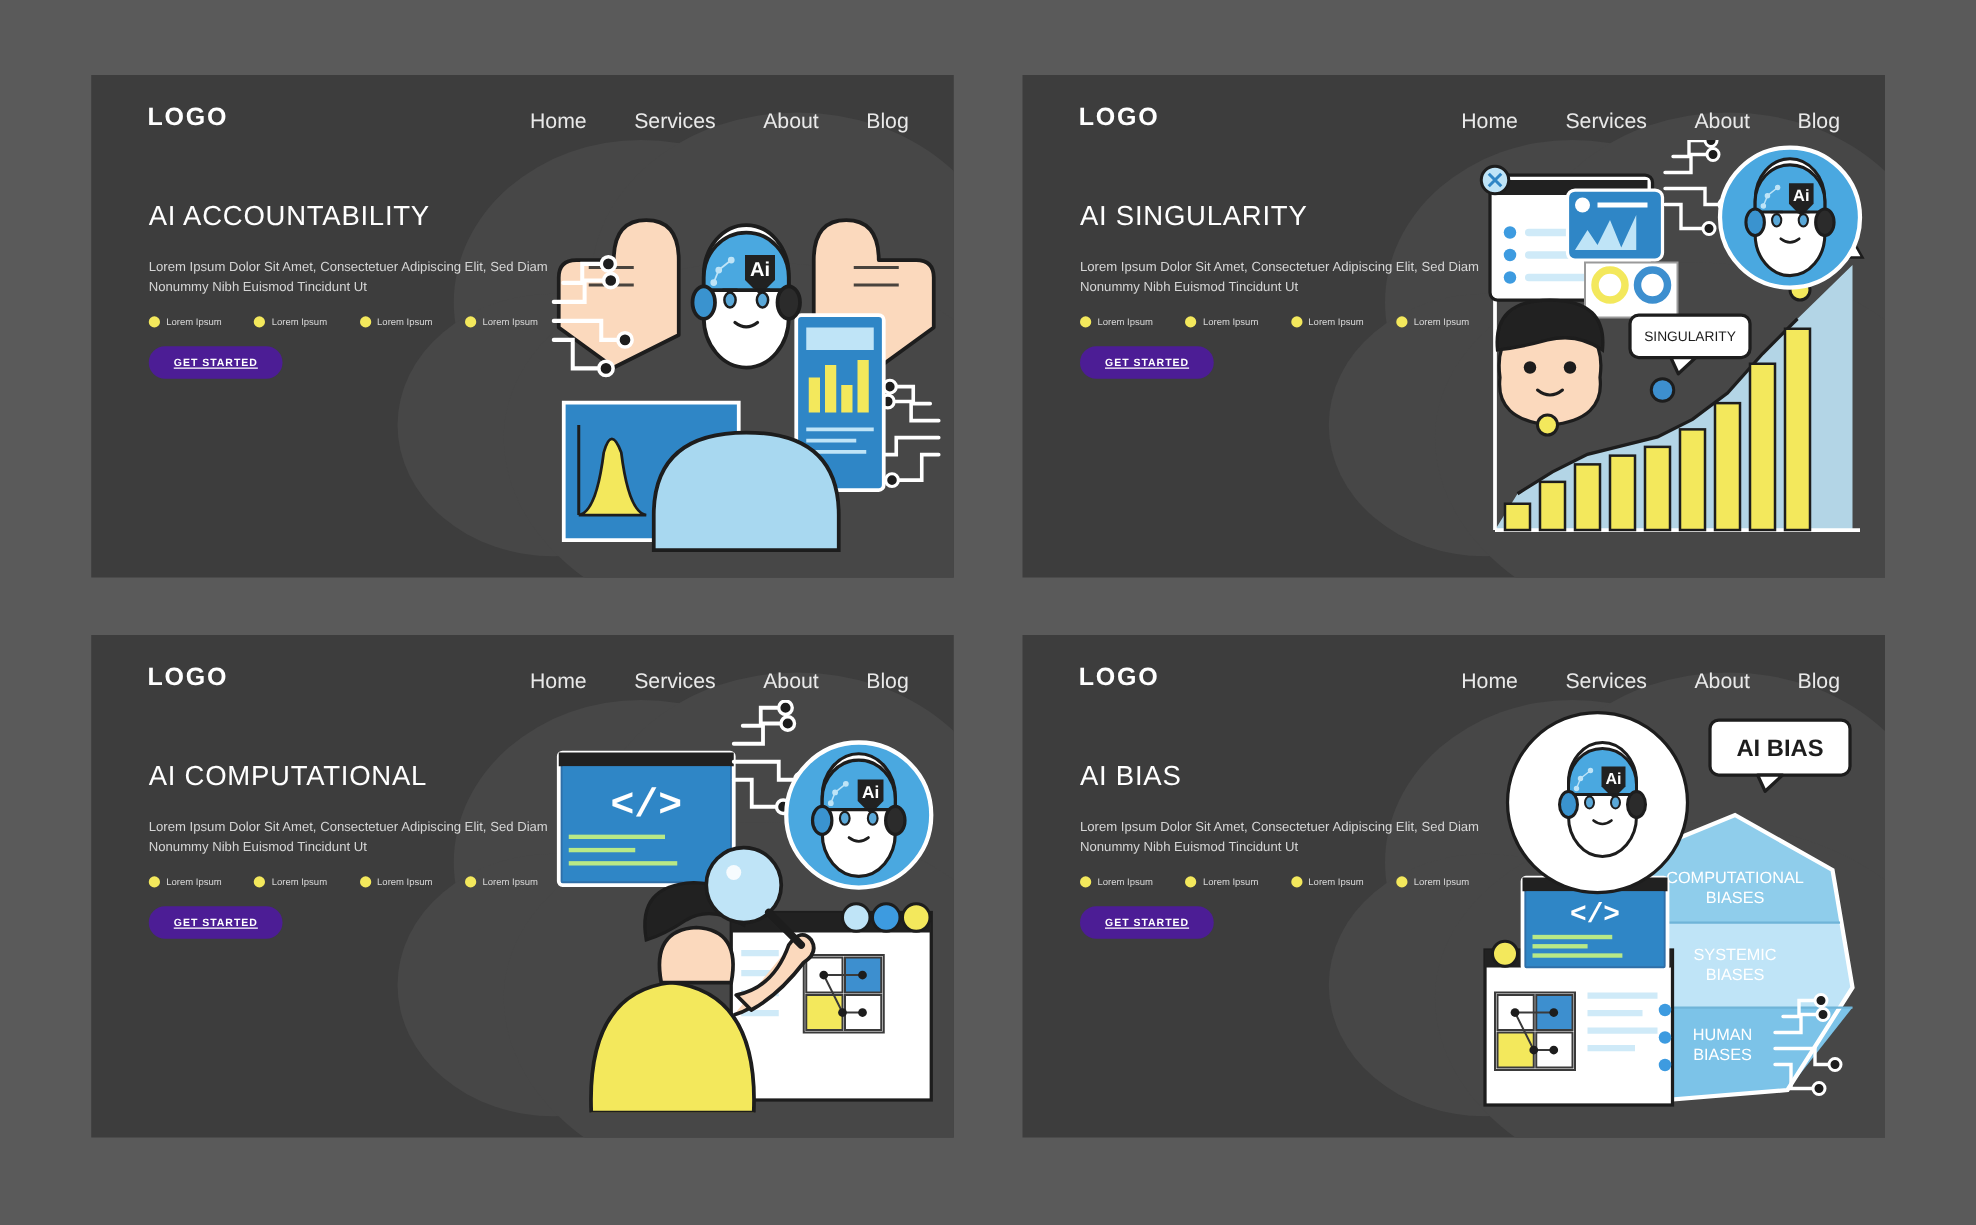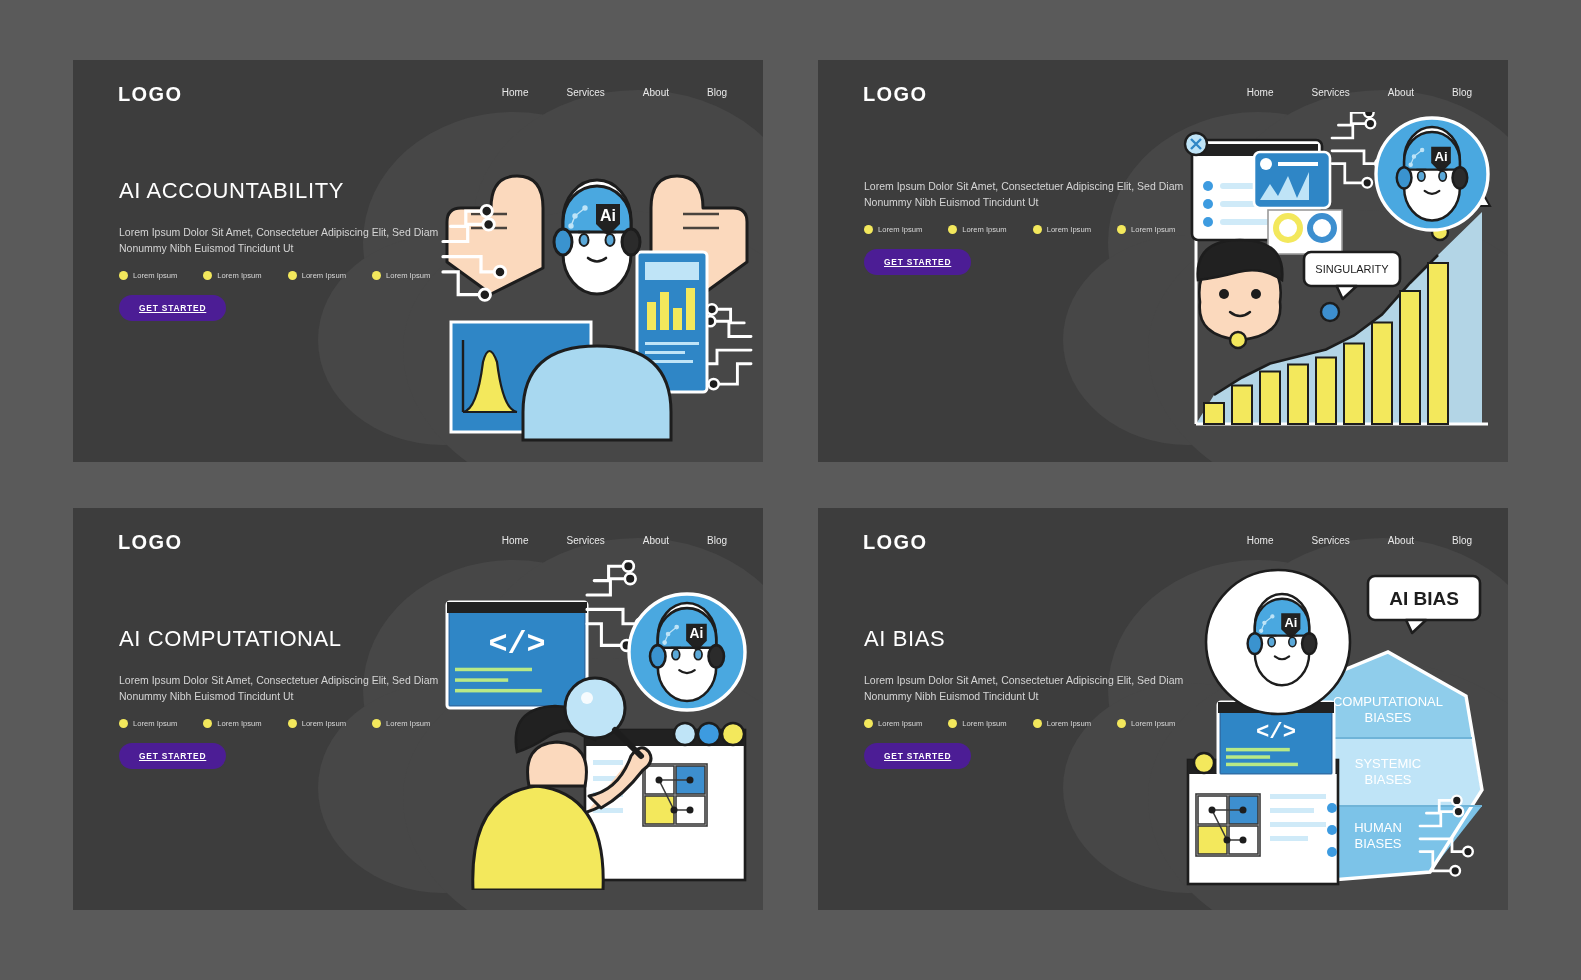--- a/index.html
+++ b/index.html
@@ -27,24 +27,24 @@
   .b2 { width: 330px; height: 270px; left: 400px; top: 30px; }
   .b3 { width: 250px; height: 210px; left: 245px; top: 175px; }
   .b4 { width: 420px; height: 300px; left: 330px; top: 150px; border-radius: 48% 52% 45% 55%; }
 
   
   .logo {
     position: absolute; left: 45px; top: 23px;
     color: #fff; font-size: 20px; font-weight: 700; letter-spacing: 1.4px;
   }
   .nav { position: absolute; right: 36px; top: 27px; display: flex; gap: 38px; }
-  .nav a { color: #e9e9e9; font-size: 10px; text-decoration: none; }
+  .nav a { color: #e9e9e9; font-size: 17px; text-decoration: none; }
 
   
-  .hero { position: absolute; left: 46px; top: 118px; width: 330px; }
+  .hero { position: absolute; left: 46px; top: 100px; width: 330px; }
   .hero h1 {
     color: #ffffff; font-size: 22px; font-weight: 400;
     letter-spacing: 0.6px; margin-bottom: 20px; white-space: nowrap;
   }
   .hero p { color: #d5d5d5; font-size: 10.5px; line-height: 1.55; margin-bottom: 14px; }
   .feats { display: flex; gap: 26px; margin-bottom: 15px; }
   .feat { display: flex; align-items: center; gap: 5px; }
   .dot { width: 9px; height: 9px; border-radius: 50%; background: #f3e85c; flex: none; }
   .feat span { color: #d8d8d8; font-size: 7.6px; white-space: nowrap; }
   .cta {
@@ -177,20 +177,21 @@
     <div class="blob b3"></div>
     <div class="blob b4"></div>
     <div class="logo">LOGO</div>
     <div class="nav">
         <a href="#">Home</a>
         <a href="#">Services</a>
         <a href="#">About</a>
         <a href="#">Blog</a>
       </div>
     <div class="hero">
+      <h1>AI SINGULARITY</h1>
       <p>Lorem Ipsum Dolor Sit Amet, Consectetuer Adipiscing Elit, Sed Diam Nonummy Nibh Euismod Tincidunt Ut</p>
       <div class="feats">
           <div class="feat">
             <span class="dot"></span>
             <span>Lorem Ipsum</span>
           </div>
           <div class="feat">
             <span class="dot"></span>
             <span>Lorem Ipsum</span>
           </div>

